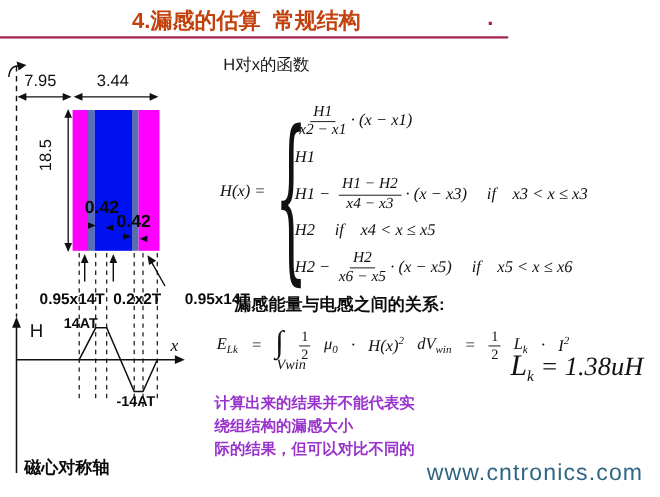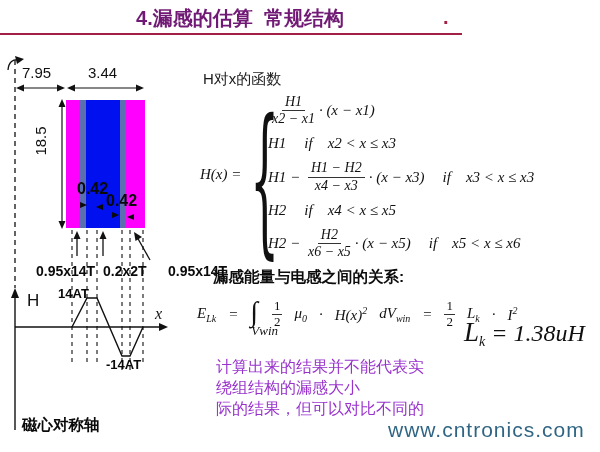--- a/index.html
+++ b/index.html
@@ -8,21 +8,21 @@
     font-family:"Liberation Sans",sans-serif;overflow:hidden;color:#111;
   }
   .abs{position:absolute}
 
   
   #title{left:0;top:5px;width:448px;text-align:center;font-size:20px;font-weight:bold;white-space:pre}
   #title-underline{left:0;top:33px;width:462px;height:2px}
   #title-period{left:443px;top:6px;font-size:20px;font-weight:bold}
 
   
-  #hx-heading{left:203px;top:70px;font-size:15px;color:#1a1a1a}
+  #hx-heading{left:203px;top:50px;font-size:15px;color:#1a1a1a}
 
   #cases{left:200px;top:94px;width:310px;height:168px}
   #cases .lhs{position:absolute;left:0;top:72px;font:italic 15px "Liberation Serif",serif;white-space:pre}
   #cases .brace{position:absolute;left:50px;top:3px;display:inline-block;line-height:1;
     font-family:"DejaVu Serif",serif;font-size:46px;transform:scaleY(3.55);transform-origin:top center}
   #cases .rows{position:absolute;left:68px;top:0;height:166px;display:flex;flex-direction:column;justify-content:space-between}
   .crow{display:flex;align-items:center;font:italic 15px "Liberation Serif",serif;white-space:nowrap}
   .crow .pre{white-space:pre}
   .frac{display:inline-flex;flex-direction:column;align-items:center;font-size:14px;line-height:1.15;margin:0 4px}
   .frac .num{border-bottom:1px solid #333;padding:0 3px}
@@ -36,27 +36,27 @@
   .int-sub{position:absolute;left:1px;bottom:-7px;font-size:13px;font-style:italic}
   .s-sub{font-size:10px;vertical-align:-4px}
   .s-sup{font-size:10px;vertical-align:6px}
   .mfrac{display:inline-flex;flex-direction:column;align-items:center;font-size:13px;line-height:1.1;font-style:normal}
   .mfrac .num{border-bottom:1px solid #333;padding:0 2px}
 
   #result{left:452px;top:290px;font:italic 24px "Liberation Serif",serif;white-space:pre}
   #result .big{font-size:27px}
   .r-sub{font-size:14px;vertical-align:-5px}
 
-  #note{left:216px;top:356px;font-size:16px;line-height:21px;font-weight:400}
+  #note{left:195px;top:356px;font-size:14px;line-height:21px;font-weight:700}
   #watermark{left:388px;top:418px;font-size:21px;letter-spacing:1px;opacity:.85}
 </style>
 </head>
 <body>
 
-<div class="abs" id="title" style="color: #701a75; padding-left: 16px;">4.漏感的估算  常规结构</div>
+<div class="abs" id="title" style="color: #c2410c;">4.漏感的估算  常规结构</div>
 <div class="abs" id="title-underline" style="background-color: rgb(162, 31, 69);"></div>
 <div class="abs" id="title-period" style="color: rgb(162, 31, 69);">.</div>
 
 <svg class="abs" id="diagram" style="left:0;top:48px" width="265" height="404" viewBox="0 0 265 404" font-family="Liberation Sans, sans-serif">
 
   <path d="M 8 22 Q 9 10 20 12" fill="none" stroke="#111" stroke-width="1.3"></path>
   <polygon points="24,11 15,8 17,16" fill="#111"></polygon>
   <line x1="15" y1="12" x2="15" y2="240" stroke="#111" stroke-width="1.3" stroke-dasharray="5,4"></line>
 
   <text x="22" y="30" font-size="15" fill="#111">7.95</text>
@@ -131,21 +131,20 @@
   <div class="rows">
     <div class="crow">
       <span class="frac">
         <span class="num">H1</span>
         <span class="den">x2 − x1</span>
       </span>
       <span class="post">· (x − x1)</span>
     </div>
     <div class="crow">
       <span class="pre">H1</span>
-      <span class="cond">if    x2 &lt; x ≤ x3</span>
     </div>
     <div class="crow">
       <span class="pre">H1 − </span>
       <span class="frac">
         <span class="num">H1 − H2</span>
         <span class="den">x4 − x3</span>
       </span>
       <span class="post">· (x − x3)</span>
       <span class="cond">if    x3 &lt; x ≤ x3</span>
     </div>

